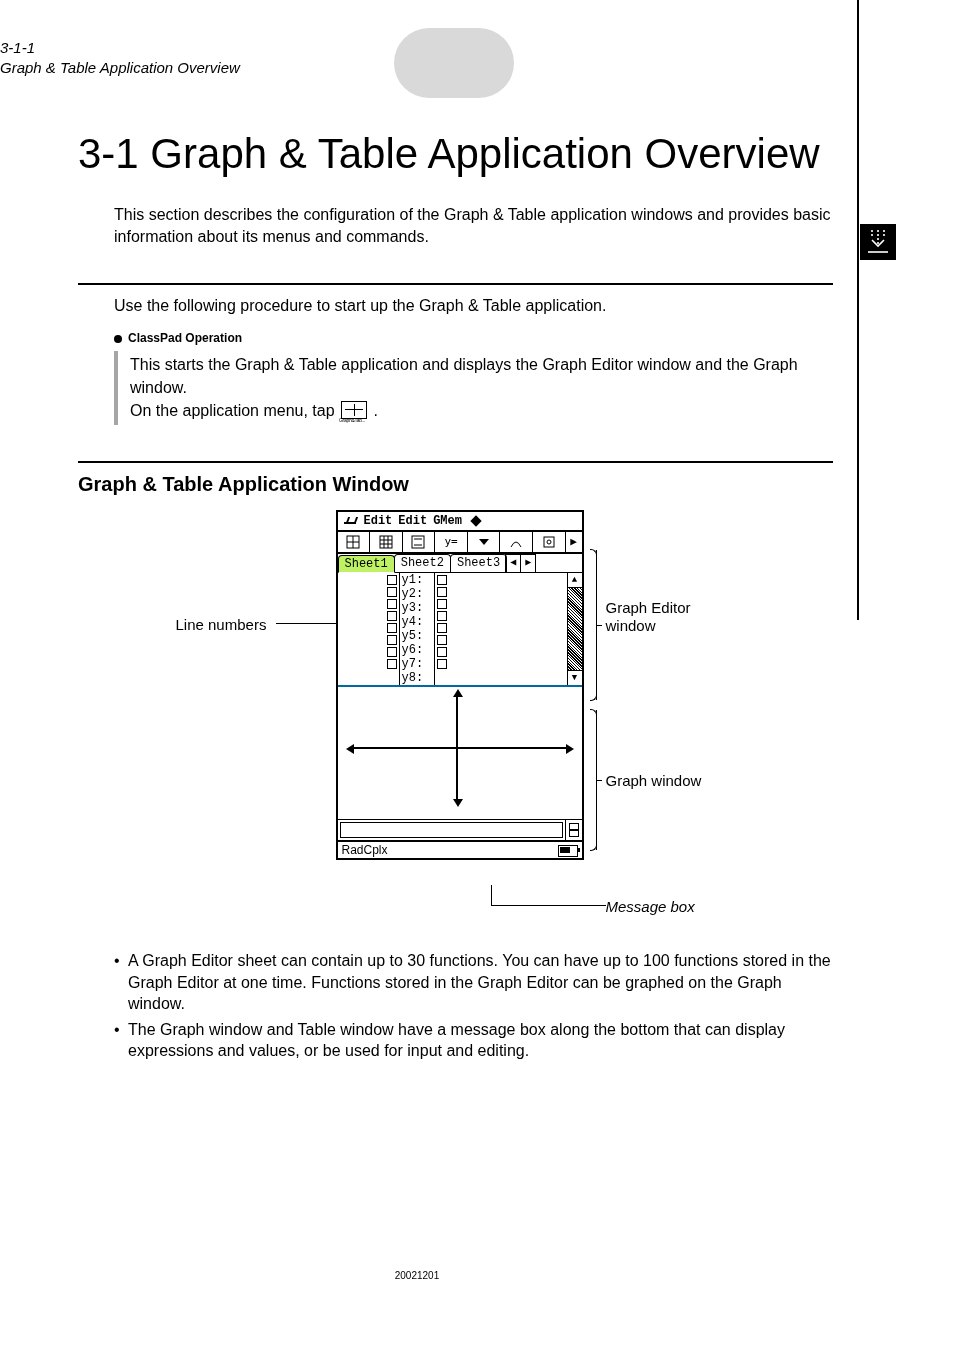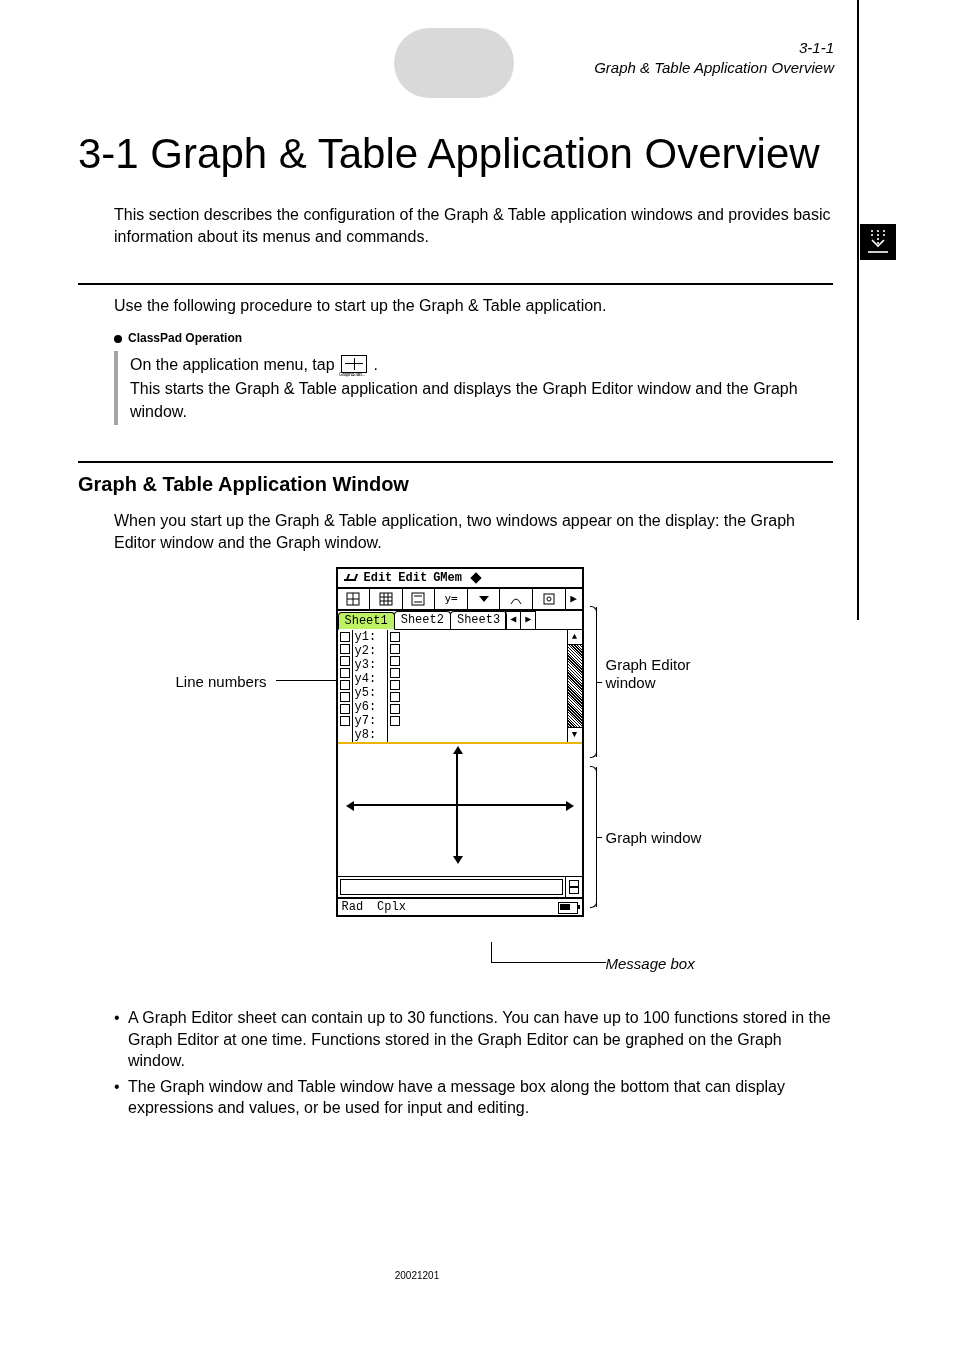--- a/index.html
+++ b/index.html
@@ -39,21 +39,21 @@
     width: 120px;
     height: 70px;
     background: #d9d9d9;
     border-radius: 60px 60px 60px 60px / 60px 60px 60px 60px;
   }
   .header-text {
     position: absolute;
     left: 0;
     right: 120px;
     top: 38px;
-    text-align: right;
+    text-align: left;
     font-style: italic;
     font-size: 15px;
     line-height: 1.3;
   }
   .content {
     position: absolute;
     left: 78px;
     top: 130px;
     width: 755px;
   }
@@ -187,24 +187,25 @@
     border-top-right-radius: 4px;
     padding: 1px 6px 0 6px;
     margin-right: -1px;
     line-height: 15px;
   }
   .tab-row .sh.active { border-bottom: 1px solid #fff; position: relative; top:1px; background:#bef264;}
   .tab-row .arr { width:14px; border:1px solid #000; border-bottom:none; text-align:center; font-size:10px; line-height:15px; margin-left:-1px;}
   .editor {
     display: flex;
     height: 112px;
-    border-bottom: 2px solid #eab308;
+    border-bottom: 2px solid #0369a1;
     font-family: "Courier New", monospace;
     font-size: 12px;
     line-height: 14px;
+    padding-left: 47px;
   }
   .editor .col-chk { width:14px; border-right:1px solid #000; }
   .editor .col-chk .sq { width:8px;height:8px;border:1px solid #000; margin:2px auto; }
   .editor .col-lbl { width:34px; }
   .editor .col-lbl div { padding:0 2px; height:14px;}
   .editor .col-chk2 { width:14px; border-left:1px solid #000; }
   .editor .col-chk2 .sq { width:8px;height:8px;border:1px solid #000; margin:2px auto; }
   .editor .spacer { flex:1; }
   .editor .scroll {
     width:14px; border-left:1px solid #000; display:flex; flex-direction:column;
@@ -225,21 +226,21 @@
   .graph .arr.left { left:8px; top:57px; border-top:5px solid transparent;border-bottom:5px solid transparent;border-right:8px solid #000;}
   .graph .arr.right { right:8px; top:57px; border-top:5px solid transparent;border-bottom:5px solid transparent;border-left:8px solid #000;}
   .msgbox {
     height: 20px; display:flex; border-bottom:2px solid #000;
   }
   .msgbox .fld { flex:1; border:1px solid #000; margin:2px; }
   .msgbox .ctl { width:16px; border-left:1px solid #000; position:relative;}
   .msgbox .ctl:before{content:"";position:absolute;left:3px;top:3px;width:8px;height:5px;border:1px solid #000;}
   .msgbox .ctl:after{content:"";position:absolute;left:3px;bottom:3px;width:8px;height:5px;border:1px solid #000;}
   .status {
-    display:flex; font-family:Liberation Mono, monospace; font-size:12px; padding:1px 4px; gap:14px;
+    display:flex; font-family:Liberation Sans, sans-serif; font-size:12px; padding:1px 4px; 
   }
   .status .batt { margin-left:auto; width:18px;height:10px;border:1px solid #000; position:relative; margin-top:2px;}
   .status .batt:before{content:"";position:absolute;right:-3px;top:2px;width:2px;height:4px;background:#000;}
   .status .batt:after{content:"";position:absolute;left:1px;top:1px;width:10px;height:6px;background:#000;}
 
   .callout {
     position: absolute;
     font-size: 15px;
     line-height: 1.2;
   }
@@ -314,34 +315,33 @@
   <p class="intro">This section describes the configuration of the Graph &amp; Table application windows and provides basic information about its menus and commands.</p>
 
   <hr class="section-rule">
   <p class="para">Use the following procedure to start up the Graph &amp; Table application.</p>
 
   <p class="oper-head">
     <span class="oper-bullet"></span><span>ClassPad Operation</span>
   </p>
 
   <div class="oper-block">
+    <div>This starts the Graph &amp; Table application and displays the Graph Editor window and the Graph window.</div>
     <div>
       <span>On the application menu, tap </span>
       <span class="app-icon-inline">
         <span class="ic-box"></span>
         <span class="lbl">Graph&amp;Tab...</span>
       </span>
       <span>.</span>
     </div>
-    <div>This starts the Graph &amp; Table application and displays the Graph Editor window and the Graph window.</div>
   </div>
 
   <hr class="section-rule">
   <h2 class="section">Graph &amp; Table Application Window</h2>
-  <p class="para">When you start up the Graph &amp; Table application, two windows appear on the display: the Graph Editor window and the Graph window.</p>
 
   <div class="diagram">
 
     <div class="callout ln">Line numbers</div>
     <div class="lead ln-l"></div>
 
     <div class="brace ge-b">
         <div class="nub"></div>
       </div>
     <div class="callout ge">Graph Editor window</div>

